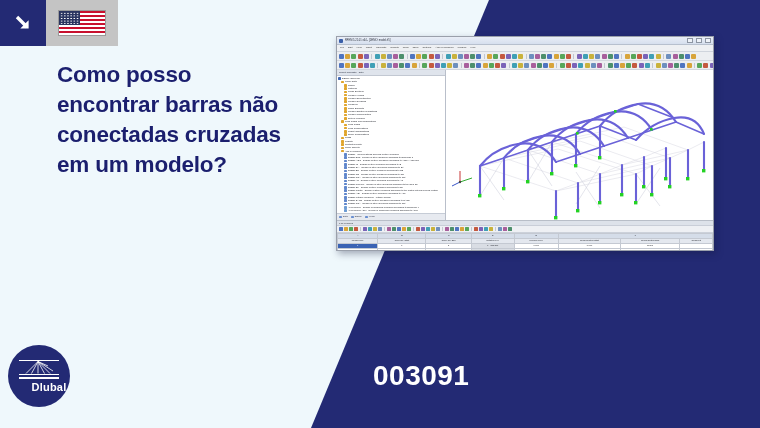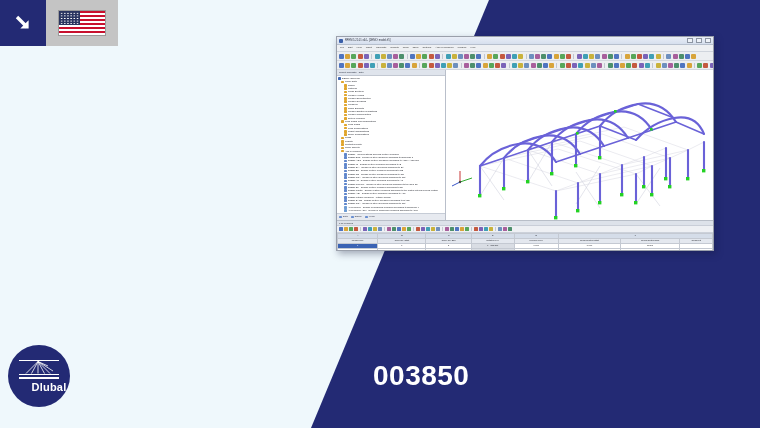--- a/index.html
+++ b/index.html
@@ -155,37 +155,43 @@
     <div class="flag-box">
       <div class="flag">
         <div class="stripes"></div>
         <div class="canton">
           <div class="stars"></div>
         </div>
       </div>
     </div>
   </div>
 
+  <div class="headline">
+    <span>Como posso</span>
+    <span>encontrar barras não</span>
+    <span>conectadas cruzadas</span>
+    <span>em um modelo?</span>
+  </div>
 
   <div class="logo">
     <div class="glyph">
       <div class="topline"></div>
       <div class="midline"></div>
       <div class="botline"></div>
       <svg width="40" height="20" viewBox="0 0 40 20" aria-hidden="true">
         <path d="M19 1.5 L7 13.5 M19 1.5 L31 13.5 M19 1.5 L19 13.5
                  M19 1.5 L12.5 13.5 M19 1.5 L25.5 13.5
                  M19 1.5 L29 6 M19 1.5 L34 11" stroke="#ffffff" stroke-width="0.8" fill="none"></path>
       </svg>
     </div>
     <div class="word">Dlubal</div>
   </div>
 
   <div class="faqrow">
-    <div class="faq-num">003850</div>
+    <div class="faq-num">003091</div>
   </div>
 
   <div class="shot">
 
     <div class="titlebar">
       <span class="tico"></span>
       <span class="ttext">RFEM 5.21.01 x64 - [DEMO: model.rf5]</span>
       <span class="winbtns">
         <i></i>
         <i></i>

